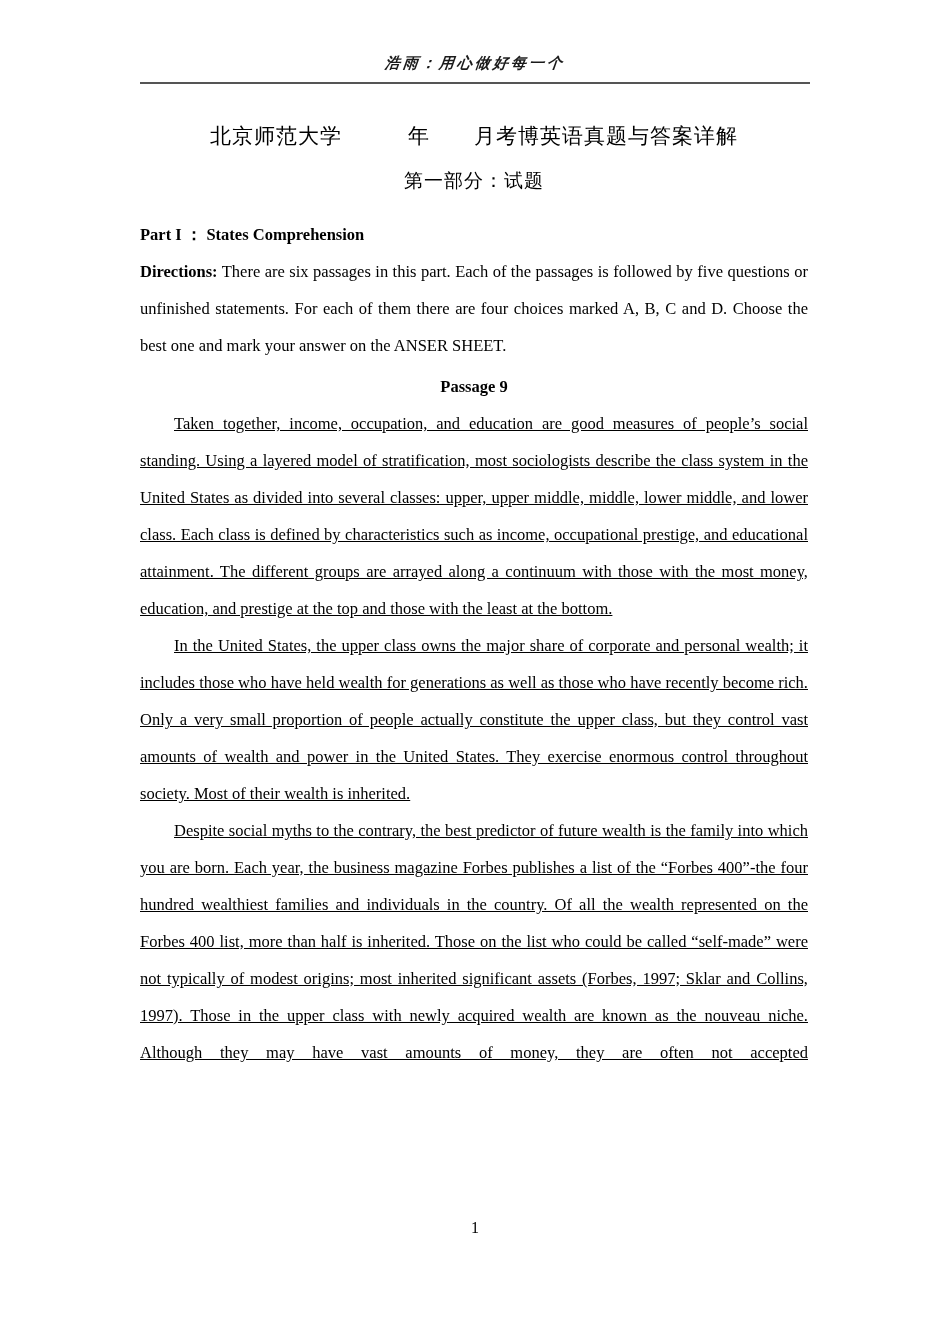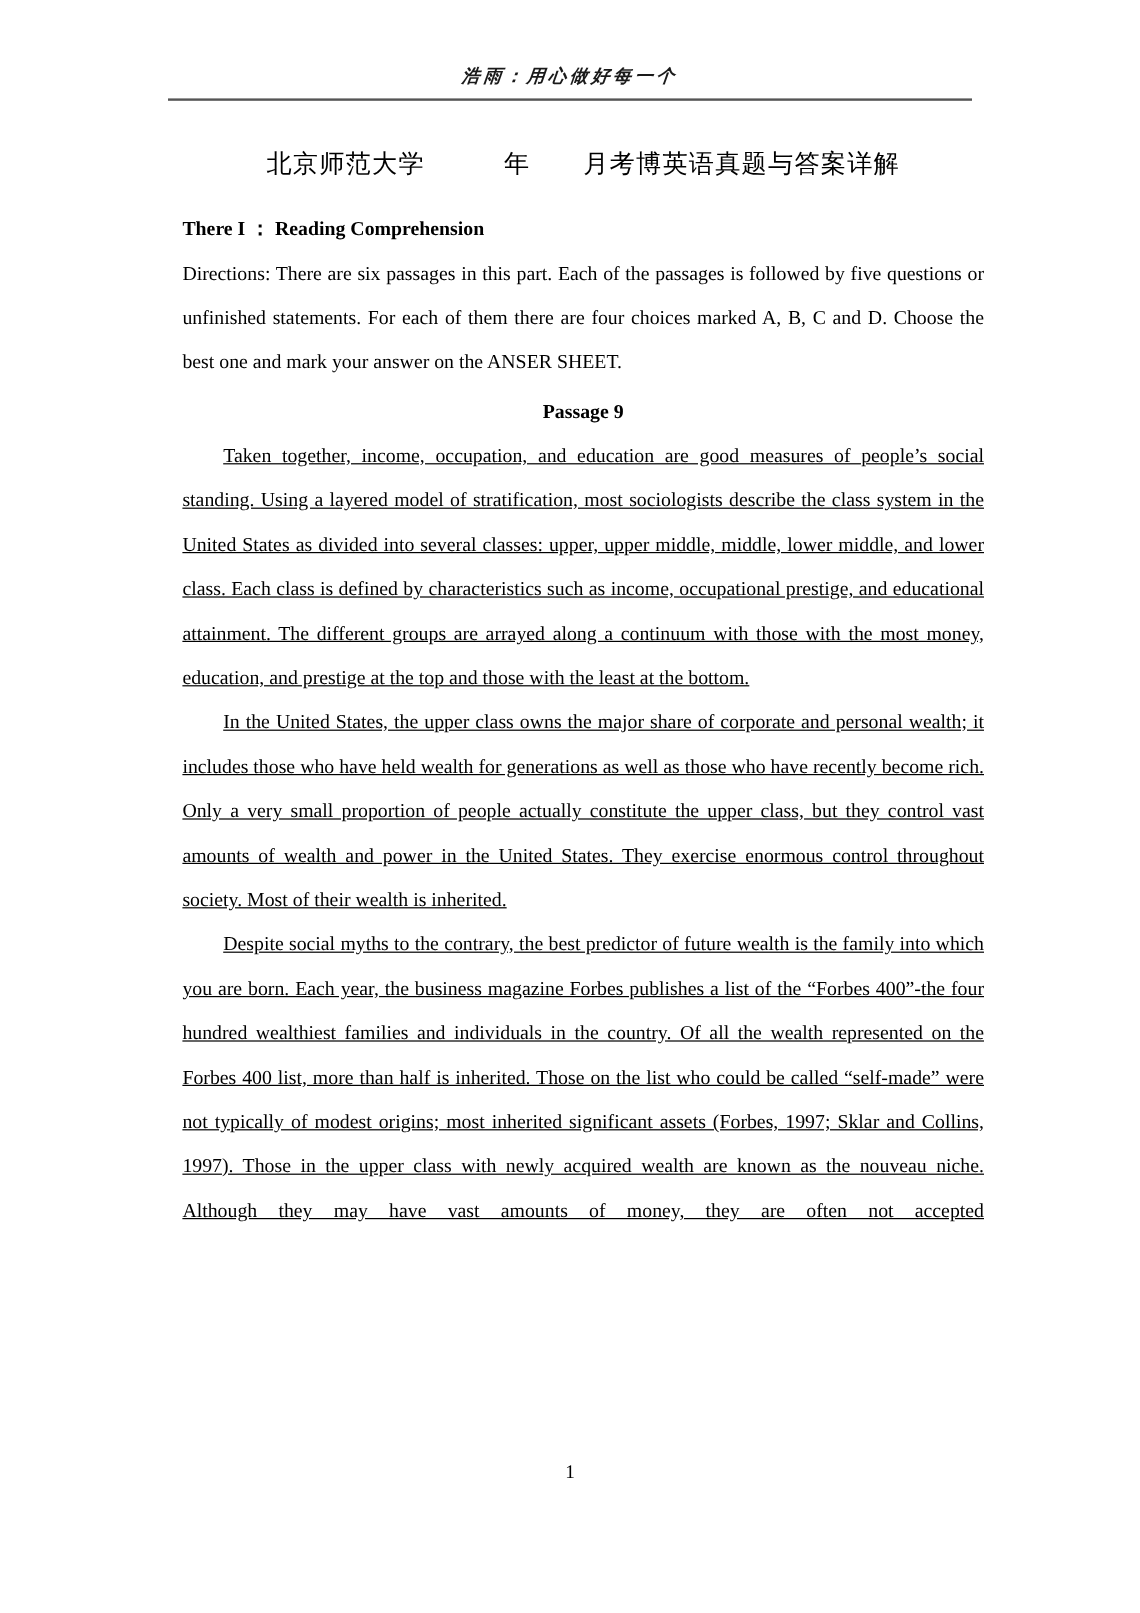--- a/index.html
+++ b/index.html
@@ -42,21 +42,21 @@
   .header-rule {
     margin-top: 8px;
     border-top: 2px solid #555555;
     width: 100%;
     height: 0;
   }
 
   
   .doc-body {
     position: absolute;
-    left: 152px;
+    left: 140px;
     top: 116px;
     width: 668px;
   }
 
   .doc-title {
     font-size: 21px;
     line-height: 40px;
     text-align: center;
     letter-spacing: 1px;
     white-space: pre;
@@ -86,21 +86,21 @@
     text-align: justify;
     text-justify: inter-word;
     margin: 0;
     hyphens: none;
   }
   .para.indent {
     text-indent: 34px;
     text-decoration: underline;
   }
   .para b, .para strong {
-    font-weight: normal;
+    font-weight: bold;
   }
 
   .passage-heading {
     font-size: 16.5px;
     font-weight: bold;
     line-height: 37px;
     text-align: center;
     margin-top: 4px;
   }
 
@@ -127,22 +127,23 @@
 
   <div class="header-zone">
     <div class="header-text">浩雨：用心做好每一个</div>
     <div class="header-rule"></div>
   </div>
 
   <div class="doc-body">
 
     <div class="doc-title">北京师范大学　　　年　　月考博英语真题与答案详解</div>
 
+    <div class="doc-subtitle">第一部分：试题</div>
 
-    <div class="section-heading">There I ： Reading Comprehension</div>
+    <div class="section-heading">Part I ： States Comprehension</div>
 
     <p class="para"><b>Directions:</b><span> There are six passages in this part. Each of the passages is followed by five questions or unfinished statements. For each of them there are four choices marked A, B, C and D. Choose the best one and mark your answer on the ANSER SHEET.</span></p>
 
     <div class="passage-heading">Passage 9</div>
 
     <p class="para indent">Taken together, income, occupation, and education are good measures of people’s social standing. Using a layered model of stratification, most sociologists describe the class system in the United States as divided into several classes: upper, upper middle, middle, lower middle, and lower class. Each class is defined by characteristics such as income, occupational prestige, and educational attainment. The different groups are arrayed along a continuum with those with the most money, education, and prestige at the top and those with the least at the bottom.</p>
 
     <p class="para indent">In the United States, the upper class owns the major share of corporate and personal wealth; it includes those who have held wealth for generations as well as those who have recently become rich. Only a very small proportion of people actually constitute the upper class, but they control vast amounts of wealth and power in the United States. They exercise enormous control throughout society. Most of  their wealth is inherited.</p>
 
     <p class="para indent justify-all">Despite social myths to the contrary, the best predictor of future wealth is the family into which you are born. Each year, the business magazine Forbes publishes a list of the “Forbes 400”-the four hundred wealthiest families and individuals in the country. Of all the wealth represented on the Forbes 400 list, more than half is inherited. Those on the list who could be called “self-made” were not typically of modest origins; most inherited significant assets (Forbes, 1997; Sklar and Collins, 1997). Those in the upper class with newly acquired wealth are known as the nouveau niche. Although they may have vast amounts of money, they are often not accepted</p>

